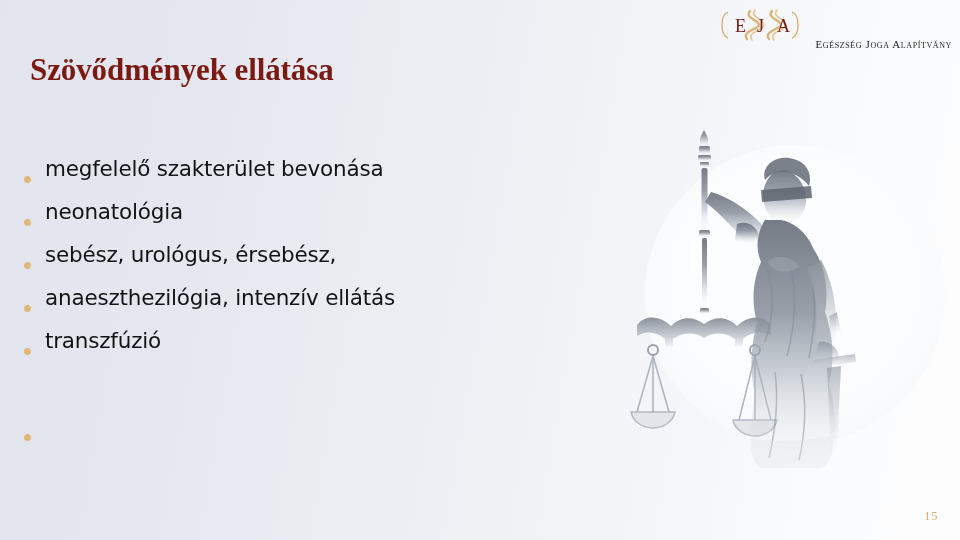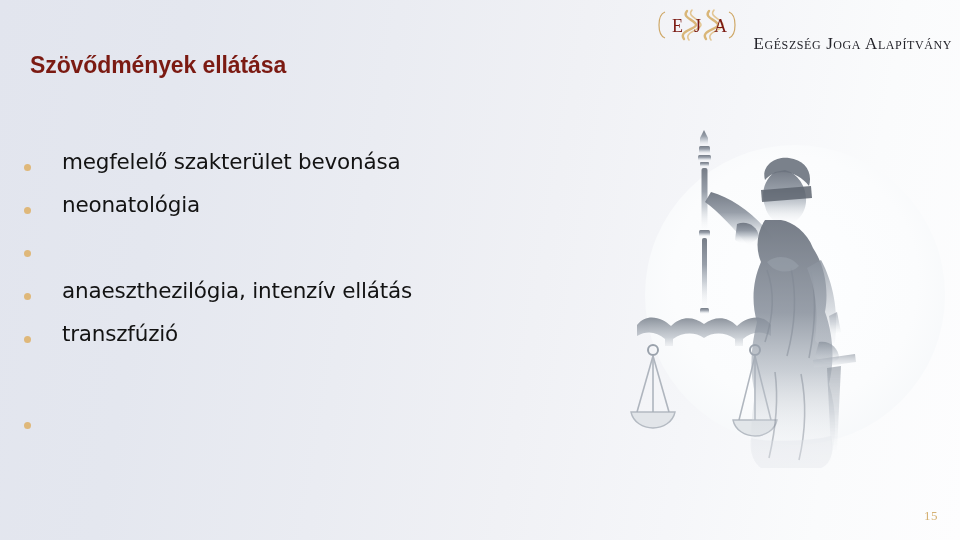--- a/index.html
+++ b/index.html
@@ -41,54 +41,53 @@
   #emblem {
     position: relative;
     width: 92px;
     height: 36px;
   }
   #emblem svg {
     display: block;
   }
   #logo-wordmark {
     font-family: "Liberation Serif", serif;
-    font-size: 17px;
+    font-size: 11px;
     letter-spacing: 0.6px;
     color: #23232a;
     font-variant: small-caps;
     white-space: nowrap;
     padding-bottom: 2px;
     margin-top: 40px;
   }
 
   
   #title {
     position: absolute;
     left: 30px;
     top: 52px;
-    font-family: Liberation Sans, sans-serif;
+    font-family: Liberation Serif, serif;
     font-weight: bold;
-    font-size: 23px;
+    font-size: 31px;
     color: #7b1a12;
     letter-spacing: -0.1px;
     white-space: nowrap;
   }
 
   
   #bullets {
     position: absolute;
     left: 24px;
     top: 140px;
     width: 560px;
   }
   .bullet-row {
     display: flex;
-    align-items: center;
+    align-items: flex-end;
     height: 43px;
-    gap: 17px;
   }
   .bullet-row.spacer {
     height: 43px;
   }
   .bullet-dot {
     width: 7px;
     height: 7px;
     border-radius: 50%;
     background: #dfb87a;
     margin-top: 12px;
@@ -175,20 +174,21 @@
     <div class="bullet-row">
       <span class="bullet-dot"></span>
       <span class="bullet-text">megfelelő szakterület bevonása</span>
     </div>
     <div class="bullet-row">
       <span class="bullet-dot"></span>
       <span class="bullet-text">neonatológia</span>
     </div>
     <div class="bullet-row">
       <span class="bullet-dot"></span>
+      <span class="bullet-text">sebész, urológus, érsebész,</span>
     </div>
     <div class="bullet-row">
       <span class="bullet-dot"></span>
       <span class="bullet-text">anaeszthezilógia, intenzív ellátás</span>
     </div>
     <div class="bullet-row">
       <span class="bullet-dot"></span>
       <span class="bullet-text">transzfúzió</span>
     </div>
     <div class="bullet-row spacer"></div>

